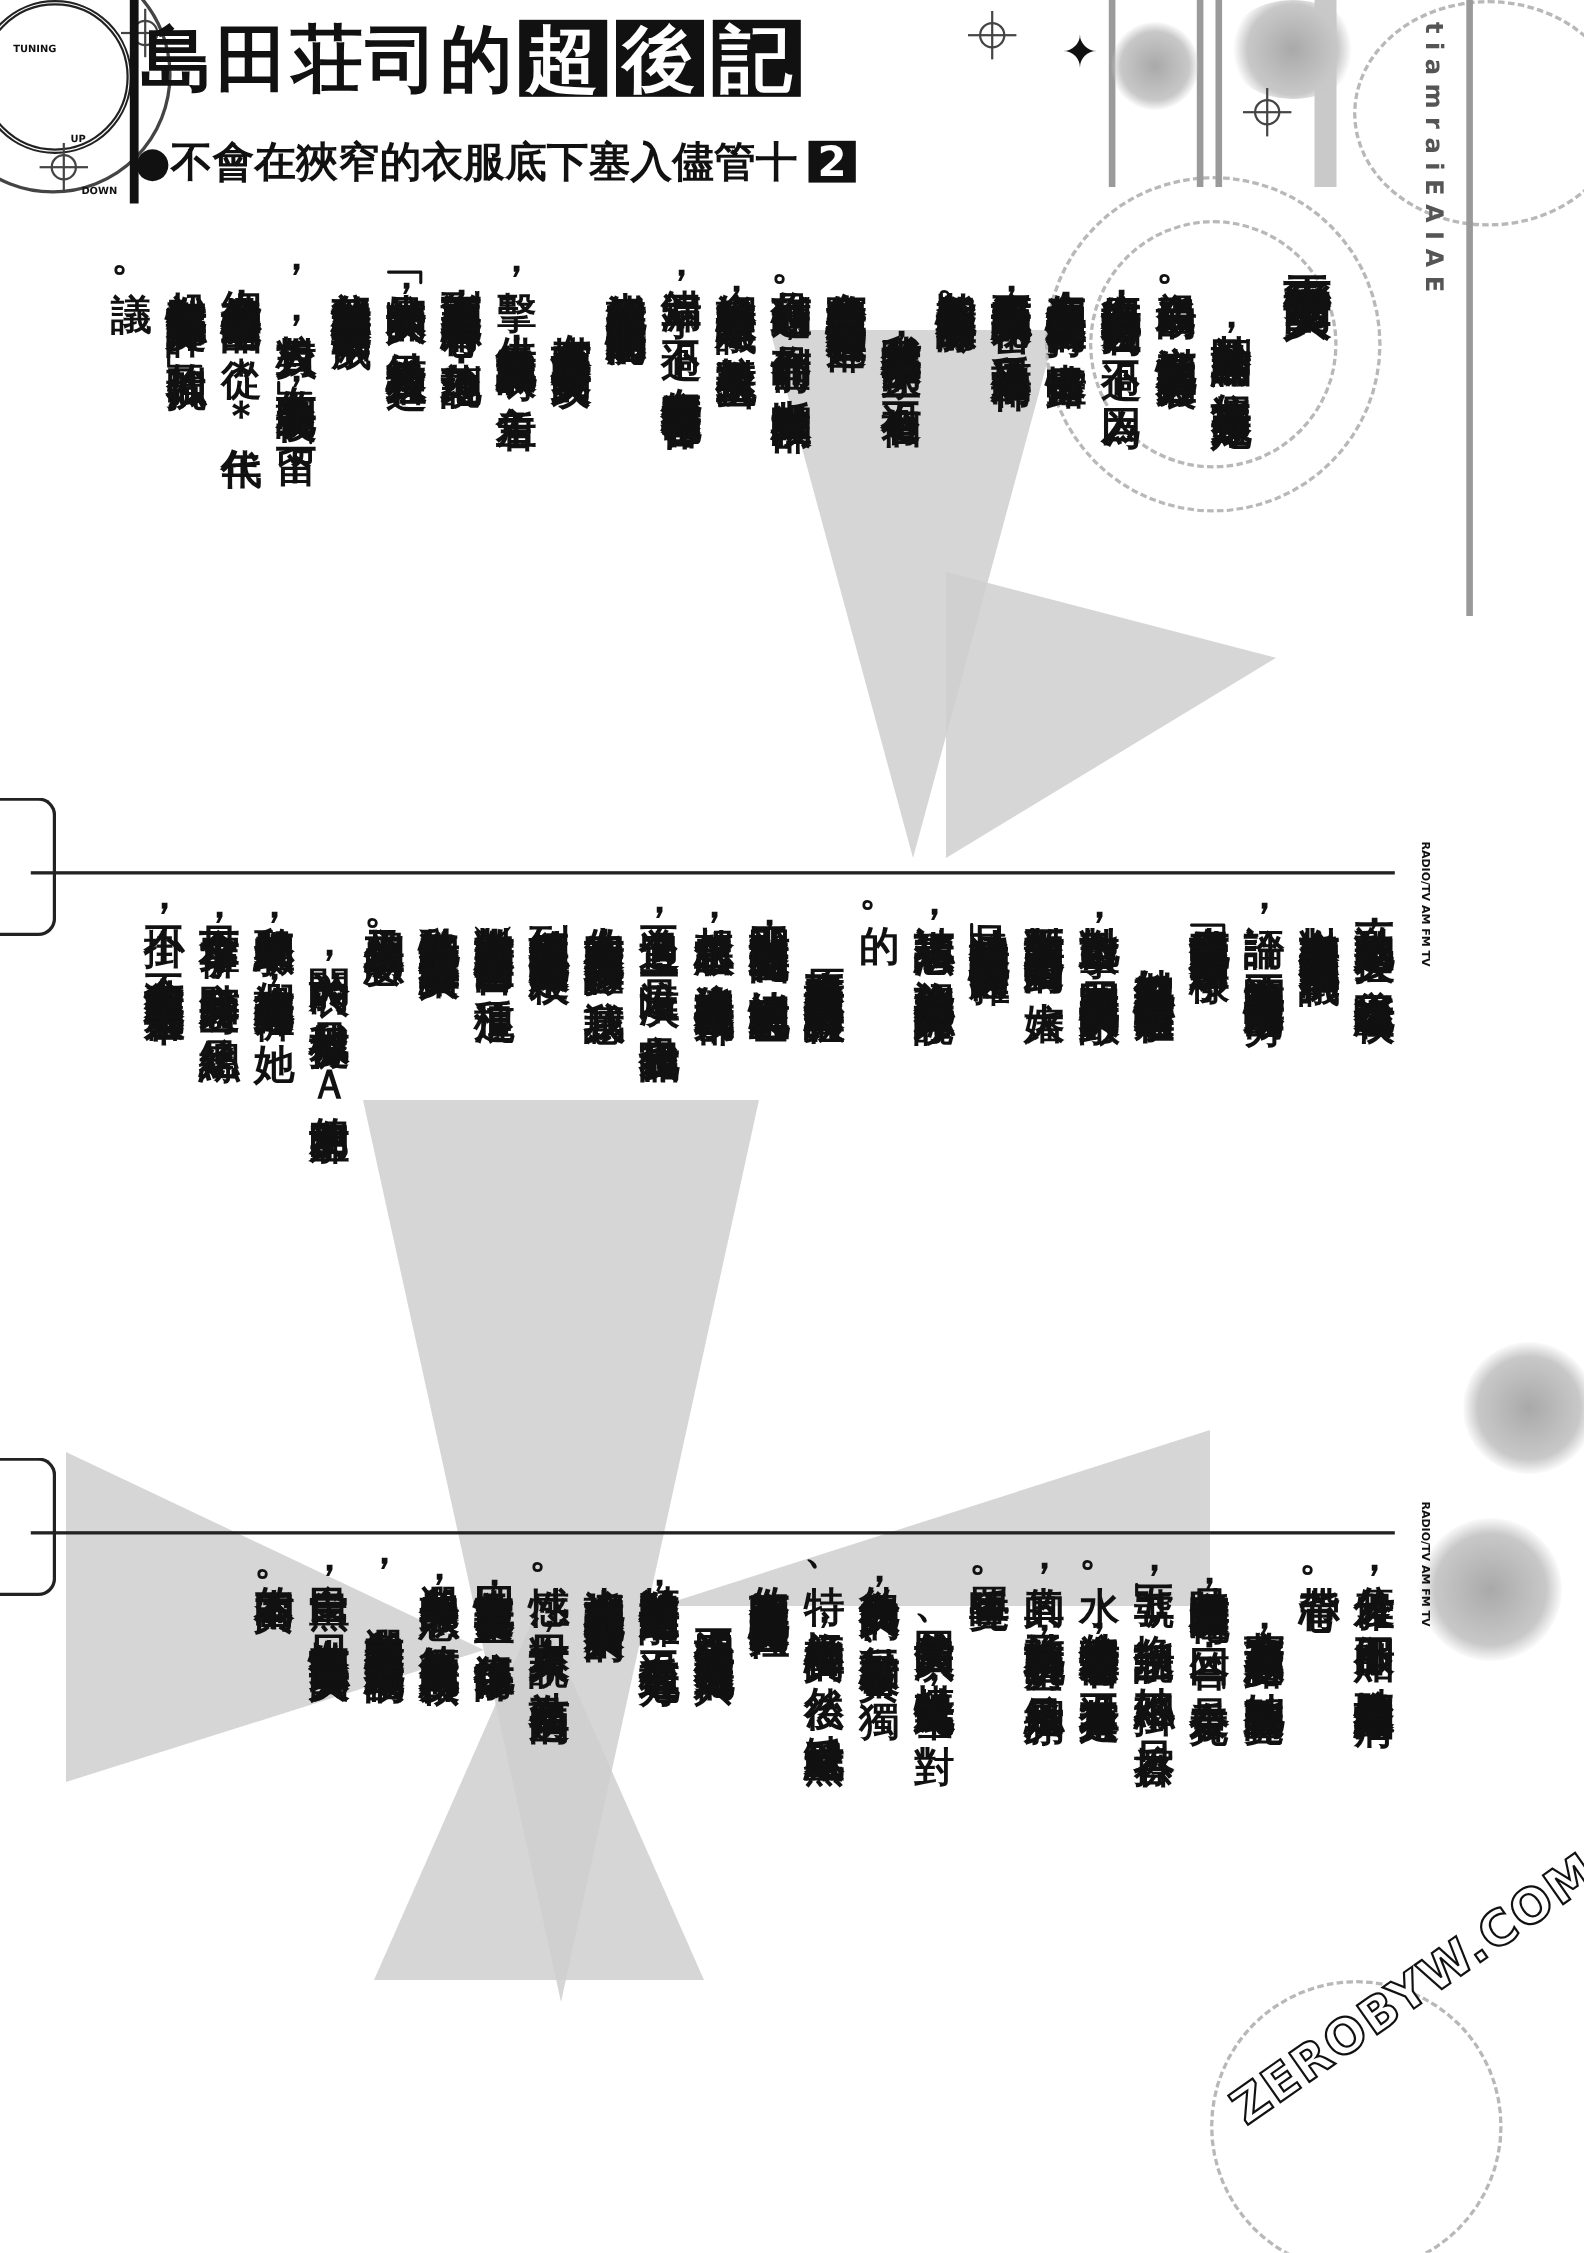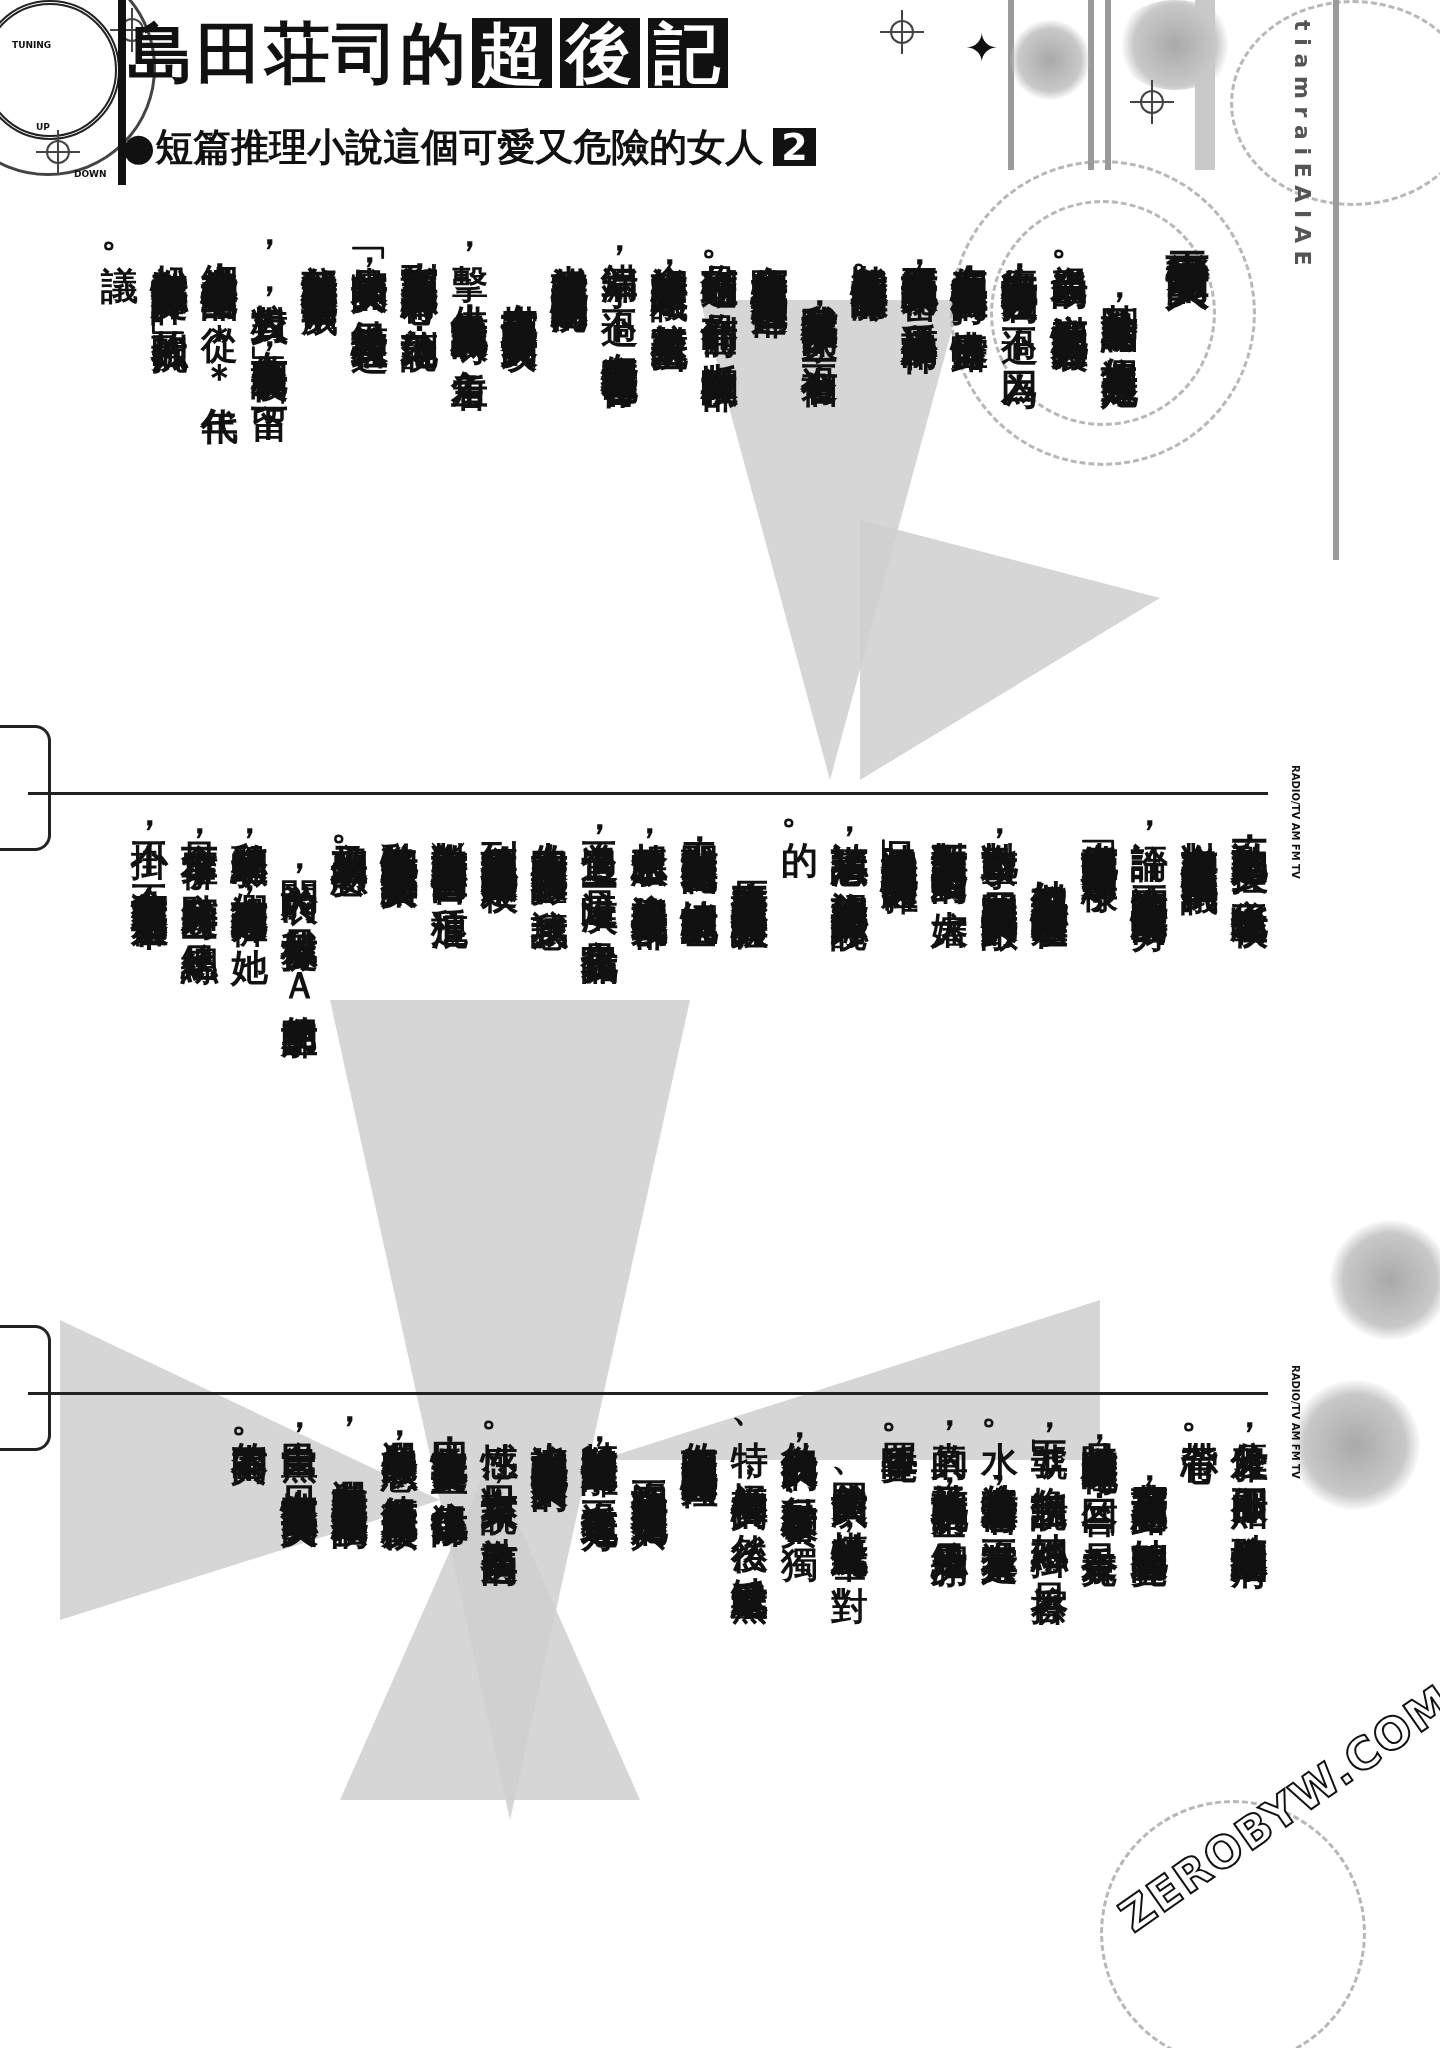--- a/index.html
+++ b/index.html
@@ -60,21 +60,21 @@
 <div class="blob" style="left:1010px;top:20px;width:80px;height:80px;"></div>
 <div class="blob" style="left:1115px;top:0px;width:120px;height:90px;"></div>
 <div class="blob" style="left:1330px;top:1220px;width:120px;height:120px;"></div>
 <div class="blob" style="left:1290px;top:1380px;width:130px;height:130px;"></div>
 
 <div class="deco-letters abs" style="left:1290px;top:20px;height:540px;">t i a  m r a i  E A I A E</div>
 
 <div class="abs dial"></div>
 <div class="abs dial2"></div>
 <span class="abs dial-label" style="left:12px;top:40px;">TUNING</span>
-<span class="abs dial-label" style="left:36px;top:122px;">UP</span>
+<span class="abs dial-label" style="left:18px;top:122px;padding-left:46px;">UP</span>
 <span class="abs dial-label" style="left:74px;top:122px;margin-top:47px;">DOWN</span>
 <div class="crosshair" style="left:36px;top:130px;">
     <div class="ch-h"></div>
   </div>
 <div class="crosshair" style="left:110px;top:8px;">
     <div class="ch-h"></div>
   </div>
 <div class="crosshair" style="left:880px;top:10px;">
     <div class="ch-h"></div>
   </div>
@@ -82,21 +82,21 @@
     <div class="ch-h"></div>
   </div>
 <div class="abs" style="left:965px;top:28px;font-size:40px;line-height:1;">✦</div>
 
 <div class="abs left-rule"></div>
 
 <div class="abs title-main">
   <span>島田荘司的</span><span class="box">超</span><span class="box">後</span><span class="box">記</span>
 </div>
 <div class="abs subtitle">
-  <span>●短篇推理小說這個可愛又危險的女人</span><span class="num">2</span>
+  <span>●不會在狹窄的衣服底下塞入儘管十</span><span class="num">2</span>
 </div>
 
 <div class="abs heading" style="left:1160px;top:215px;">弄彎雨傘的女人</div>
 
 <div class="band" style="left:30px;top:235px;width:1115px;height:550px;">
   <div class="col">　基於剛才的論點，這個故事看來才是她</div>
   <div class="col">親自登場的。充滿知性的她在這裡的分裂</div>
   <div class="col">症告白在邏輯方向失去控制，不過，因為</div>
   <div class="col">在這個妄想中拋開女性的矜持，盡情曝露</div>
   <div class="col">應該要隱藏的女人秘密，這種異常的精神</div>

